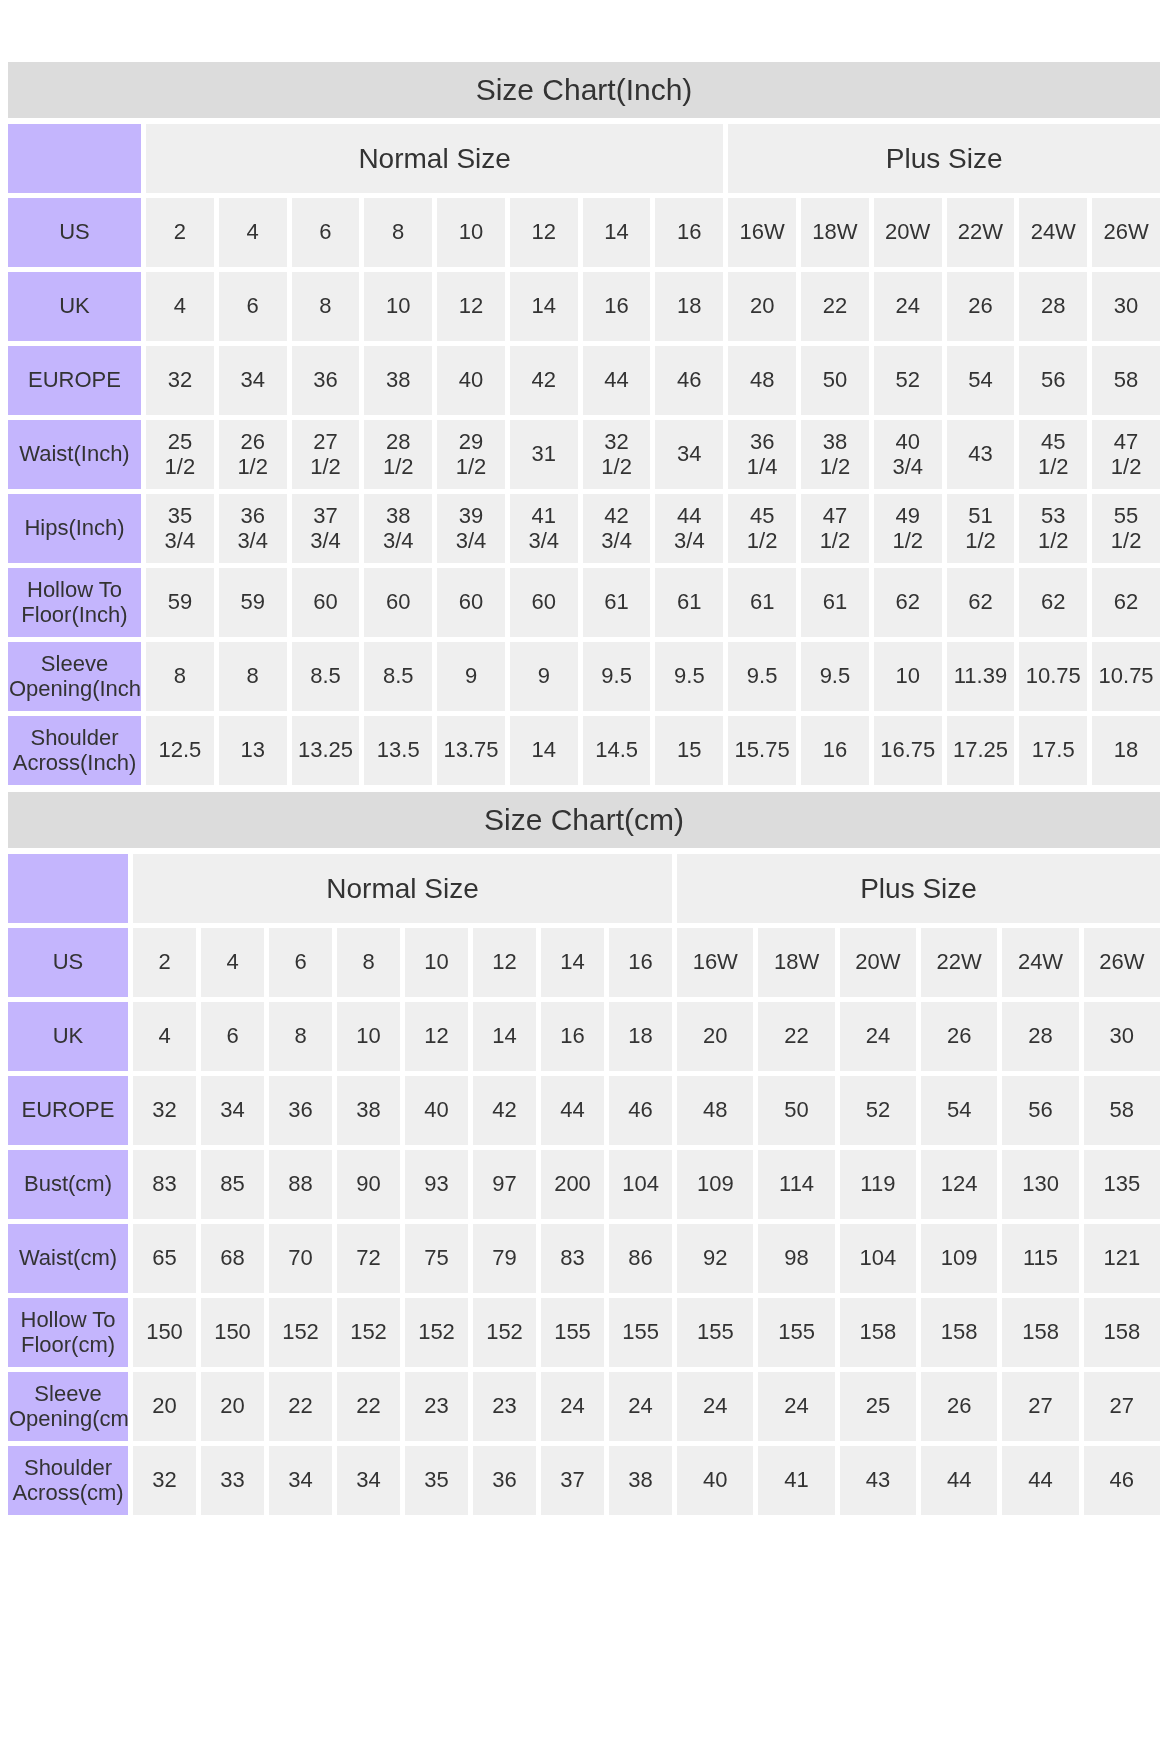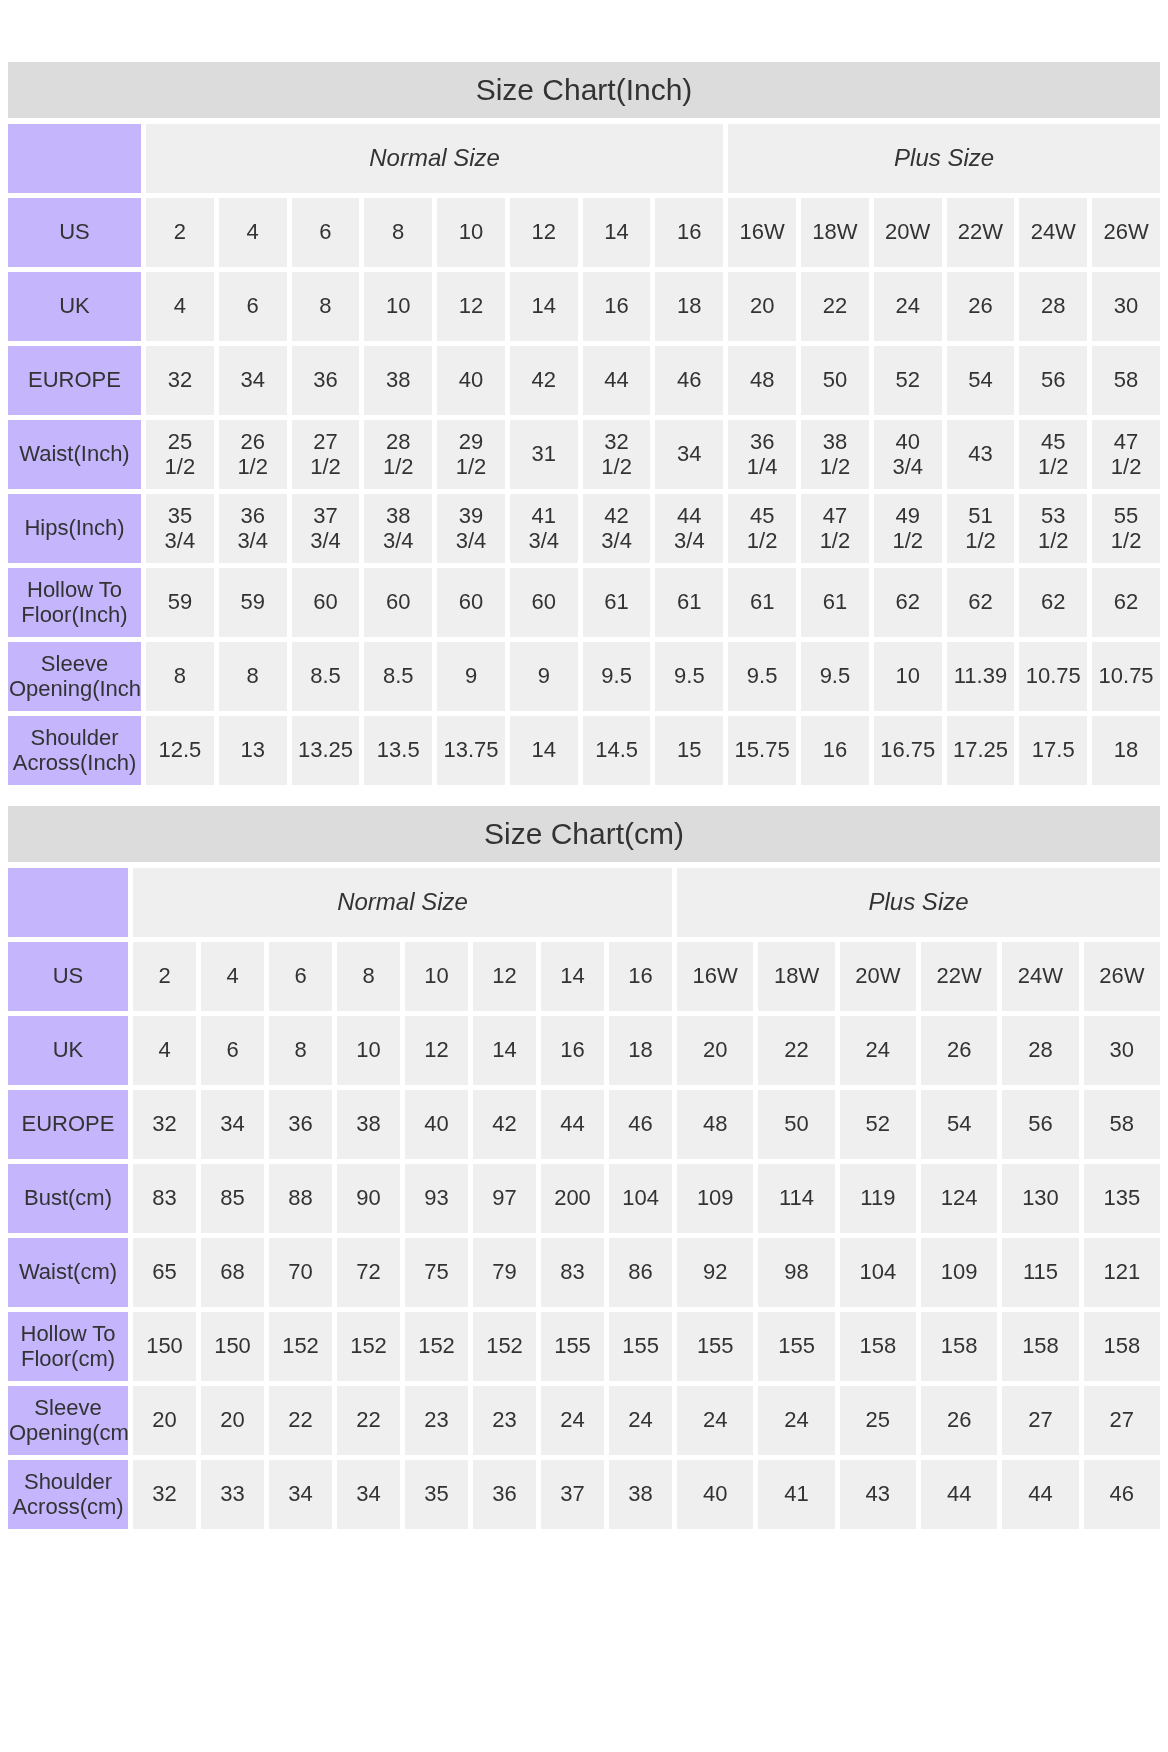--- a/index.html
+++ b/index.html
@@ -17,21 +17,21 @@
   }
   .title-bar {
     height: 56px;
     line-height: 56px;
     background: #dcdcdc;
     text-align: center;
     font-size: 30px;
     color: #333333;
     overflow: hidden;
   }
-  .title-bar.cm-title { margin-top: 16px; }
+  .title-bar.cm-title { margin-top: 2px; }
   table.size-table {
     border-collapse: separate;
     border-spacing: 5px;
     table-layout: fixed;
     width: calc(100% + 10px);
     margin: 1px -5px 2px -5px;
   }
   table.size-table td {
     height: 69px;
     background: #efefef;
@@ -41,22 +41,21 @@
     line-height: 1.12;
     white-space: pre-line;
     padding: 0 1px;
     overflow: hidden;
     color: #333333;
   }
   table.size-table td.label {
     background: #c4b5fd;
   }
   table.size-table td.group {
-    font-size: 24px;
-    font-style: italic;
+    font-size: 28px;
   }
   table.inch-table col.col-label { width: 133px; }
   table.cm-table  col.col-label { width: 120px; }
   table.cm-table  col.col-normal { width: 63px; }
 </style>
 </head>
 <body>
 
 <div class="page">
 

